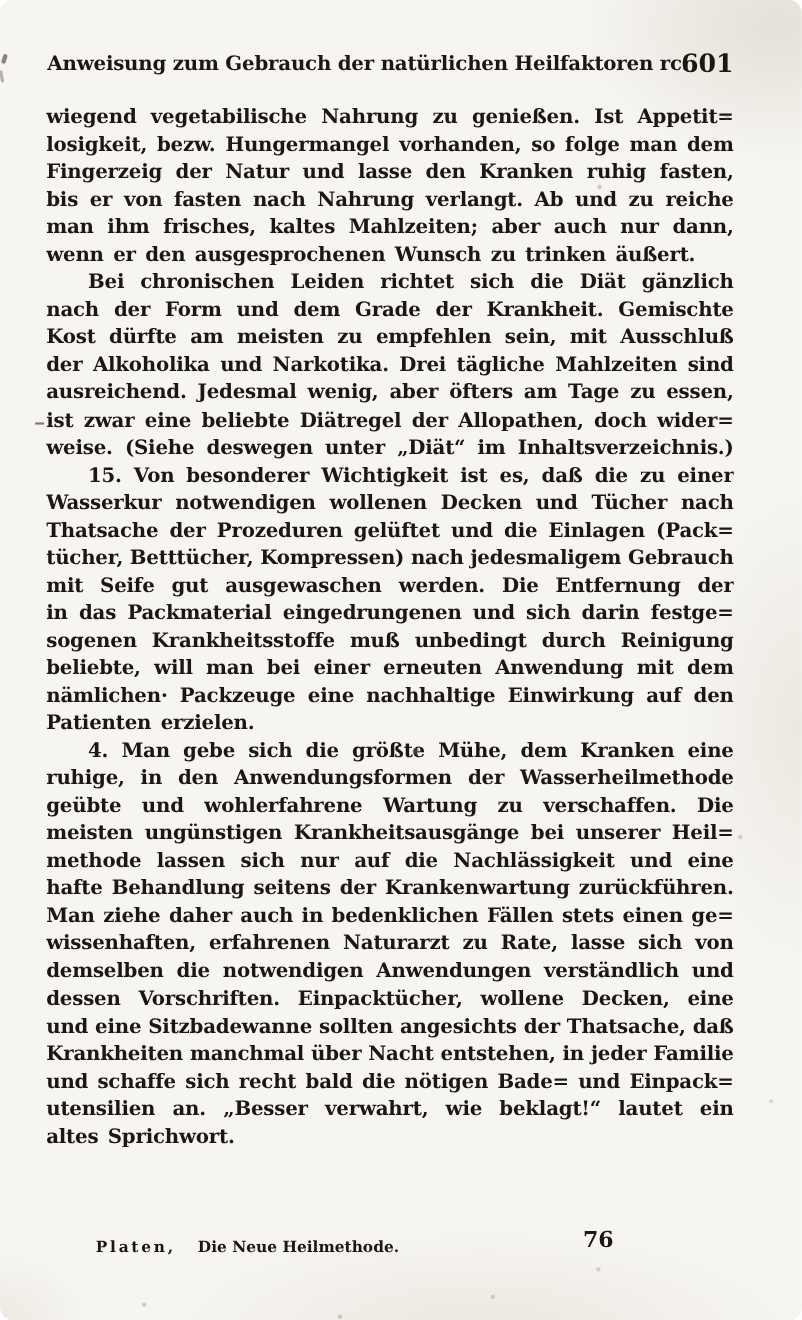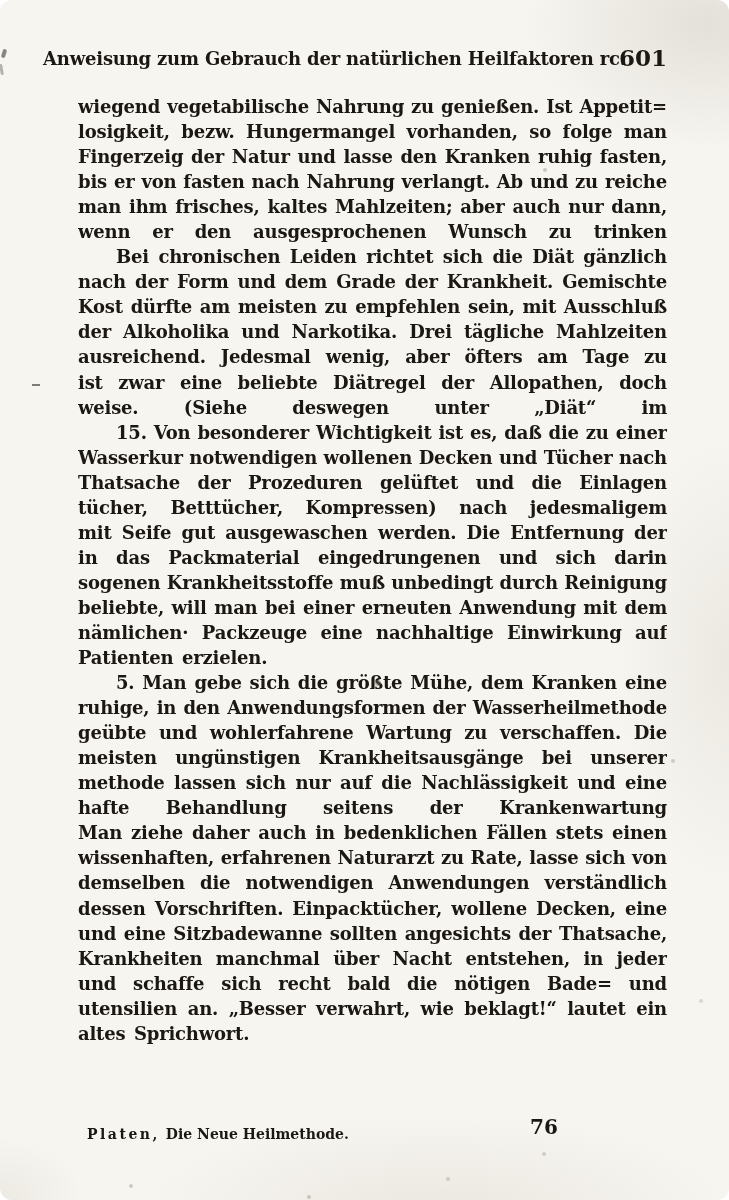--- a/index.html
+++ b/index.html
@@ -29,29 +29,29 @@
     font-size:23px;font-weight:700;
     font-family:"DejaVu Serif","Liberation Serif",serif;
   }
   .body{
     position:absolute;left:42px;top:94px;width:625px;
     font-size:18px;font-weight:700;letter-spacing:-0.2px;
   }
   .line{
     height:25.05px;line-height:25.05px;
     overflow:hidden;white-space:nowrap0; 
-    text-align:justify;text-align-last:justify;margin-left:36px;
+    text-align:justify;text-align-last:justify;
   }
   .line.indent{text-indent:38px;}
   .line.no-justify{text-align-last:left;word-spacing:2.5px;}
   .footer{
     position:absolute;left:87px;top:1126px;
     font-size:14px;font-weight:700;white-space:nowrap;
   }
-  .footer .author{letter-spacing:2.5px;margin-right:6px;}
+  .footer .author{letter-spacing:2.5px;margin-right:20px;}
   .sheet{
     position:absolute;left:530px;top:1115px;
     font-size:20px;font-weight:700;
   }
   
   .specks{
     position:absolute;left:0;top:0;width:2px;height:2px;border-radius:50%;
     background:transparent;
     box-shadow:
       377px 682px 0 2px rgba(115,105,92,.45),
@@ -103,21 +103,21 @@
         <div class="line">Thatsache der Prozeduren gelüftet und die Einlagen (Pack=</div>
         <div class="line">tücher, Betttücher, Kompressen) nach jedesmaligem Gebrauch</div>
         <div class="line">mit Seife gut ausgewaschen werden. Die Entfernung der</div>
         <div class="line">in das Packmaterial eingedrungenen und sich darin festge=</div>
         <div class="line">sogenen Krankheitsstoffe muß unbedingt durch Reinigung ge=</div>
         <div class="line">beliebte, will man bei einer erneuten Anwendung mit dem</div>
         <div class="line">nämlichen· Packzeuge eine nachhaltige Einwirkung auf den</div>
         <div class="line no-justify">Patienten erzielen.</div>
       </div>
       <div class="paragraph">
-        <div class="line indent">5. Man gebe sich die größte Mühe, dem Kranken eine</div>
+        <div class="line indent">4. Man gebe sich die größte Mühe, dem Kranken eine</div>
         <div class="line">ruhige, in den Anwendungsformen der Wasserheilmethode</div>
         <div class="line">geübte und wohlerfahrene Wartung zu verschaffen. Die</div>
         <div class="line">meisten ungünstigen Krankheitsausgänge bei unserer Heil=</div>
         <div class="line">methode lassen sich nur auf die Nachlässigkeit und eine fehler=</div>
         <div class="line">hafte Behandlung seitens der Krankenwartung zurückführen.</div>
         <div class="line">Man ziehe daher auch in bedenklichen Fällen stets einen ge=</div>
         <div class="line">wissenhaften, erfahrenen Naturarzt zu Rate, lasse sich von</div>
         <div class="line">demselben die notwendigen Anwendungen verständlich und</div>
         <div class="line">dessen Vorschriften. Einpacktücher, wollene Decken, eine Halb=</div>
         <div class="line">und eine Sitzbadewanne sollten angesichts der Thatsache, daß</div>

